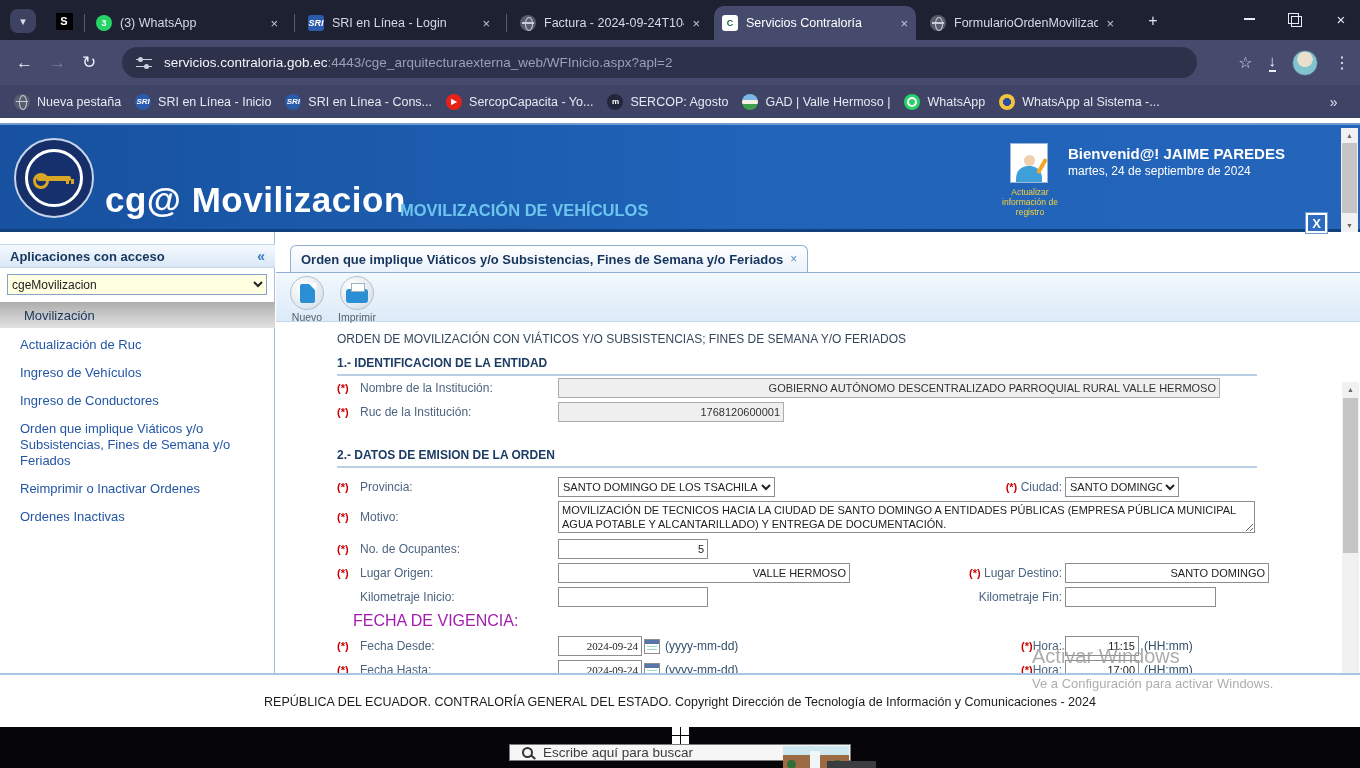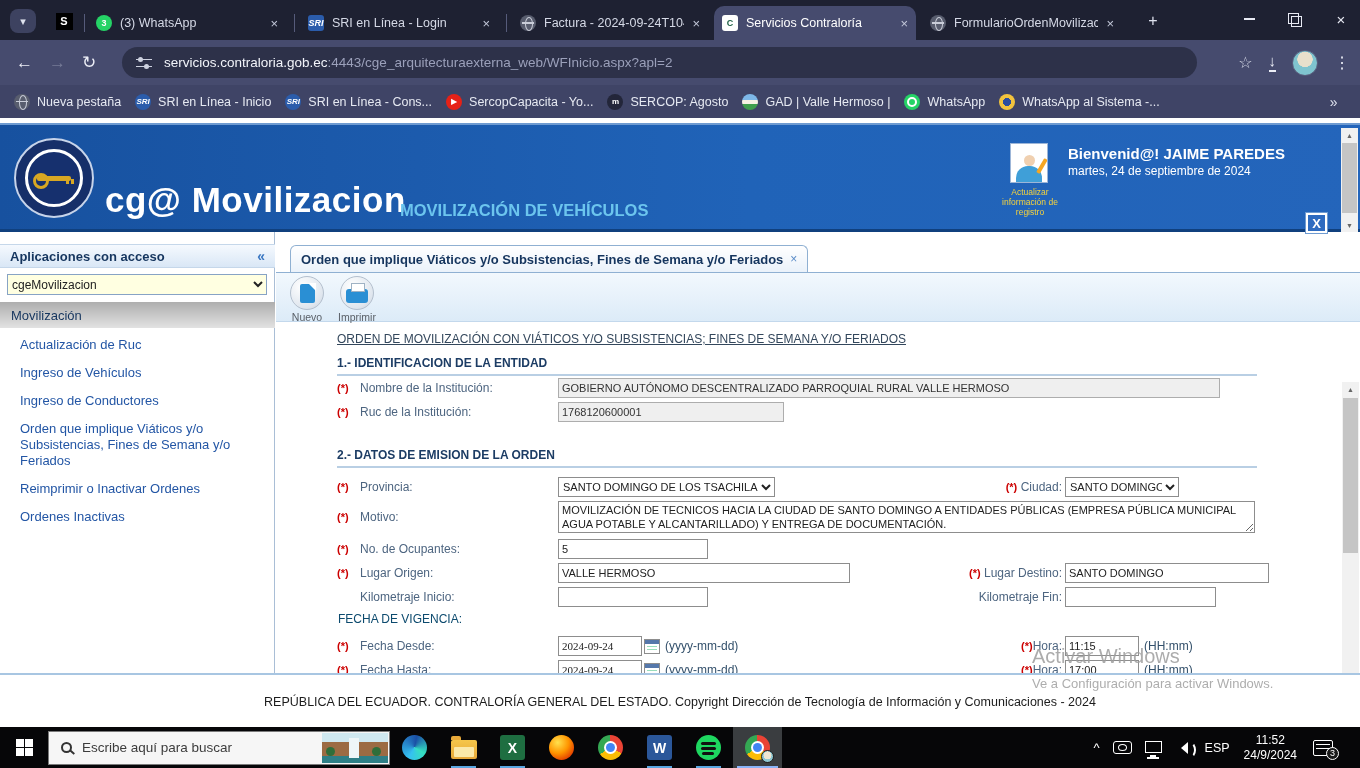--- a/index.html
+++ b/index.html
@@ -82,71 +82,71 @@
   .welcome { position:absolute; left:1068px; top:20px; color:#fff; font-size:15px; font-weight:bold; }
   .welcdate { position:absolute; left:1068px; top:39px; color:#fff; font-size:12px; }
   .closeapp { position:absolute; left:1306px; top:88px; width:21px; height:20px; background:#2e6bc0; border:2px solid #fff; outline:1px solid #6f9bd1; color:#fff; font-size:13px; font-weight:bold; display:flex; align-items:center; justify-content:center; }
 
   #contentband { position:absolute; left:0; top:114px; width:1360px; height:441px; overflow:hidden; }
   #sidebar { position:absolute; left:0; top:0; width:275px; height:441px; background:#fff; border-right:1px solid #a9bed6; }
   .sbtitle { position:absolute; left:0; top:12px; width:275px; height:24px; background:linear-gradient(#f5f9fe,#d9e7f6); border-top:1px solid #c5d7ea; border-bottom:1px solid #c5d7ea; display:flex; align-items:center; padding:0 10px; }
   .sbtitle .t { color:#15355e; font-size:13px; font-weight:bold; flex:1; }
   .sbtitle .c { color:#3a77c2; font-size:14px; font-weight:bold; }
   .sbselect { position:absolute; left:7px; top:42px; width:260px; height:21px; background:#ffffe1; border:1px solid #87a3c5; font-size:12px; color:#222; font-family:"Liberation Sans",sans-serif; }
-  .sbgroup { position:absolute; left:0; top:70px; width:275px; height:26px; background:linear-gradient(#aeaeae,#e2e2e2); display:flex; align-items:center; padding:0 11px; color:#15355e; font-size:13px; }
+  .sbgroup { position:absolute; left:0; top:70px; width:275px; height:26px; background:linear-gradient(#aeaeae,#e2e2e2); display:flex; align-items:center; padding:0 24px; color:#15355e; font-size:13px; }
   .sbmenu { position:absolute; left:0; top:102px; width:265px; }
   .sbitem { color:#2356a5; font-size:13px; line-height:16px; padding:3px 10px 3px 20px; margin-bottom:6px; cursor:pointer; }
 
   #mainpanel { position:absolute; left:276px; top:0; width:1084px; height:441px; }
   .ptabrow { position:absolute; left:0; top:13px; width:1084px; height:27px; }
   .ptab { position:absolute; left:14px; top:0; height:27px; background:linear-gradient(#ffffff,#eaf2fa); border:1px solid #8fb0d2; border-bottom:none; border-radius:6px 6px 0 0; display:flex; align-items:center; padding:0 10px; }
   .ptab .t { color:#15355e; font-size:13px; font-weight:bold; }
   .ptab .x { color:#5b8cc8; font-size:12px; margin-left:7px; }
   .ptoolbar { position:absolute; left:0; top:40px; width:1084px; height:50px; background:linear-gradient(#f2f8fd,#dcebf8); border-top:1px solid #8fb0d2; border-bottom:1px solid #c3d8ec; display:flex; padding:3px 0 0 8px; gap:4px; }
   .toolbtn { width:46px; text-align:center; }
   .toolbtn .circ { width:34px; height:34px; margin:0 auto; border-radius:50%; background:radial-gradient(circle at 35% 30%, #ffffff, #dfe6ee 70%, #c2ccd8); border:1px solid #b4c0ce; display:flex; align-items:center; justify-content:center; }
   .toolbtn .lbl { font-size:10.5px; color:#5a6068; margin-top:1px; }
   .ic-new { width:15px; height:19px; background:#2a8fd4; border-radius:2px; position:relative; }
   .ic-new::before { content:""; position:absolute; right:-1px; top:-1px; border:4px solid #fff; border-left-color:transparent; border-bottom-color:transparent; }
   .ic-print { width:22px; height:14px; background:#2a8fd4; border-radius:3px; position:relative; margin-top:6px; }
   .ic-print::before { content:""; position:absolute; left:5px; top:-6px; width:12px; height:7px; background:#fff; border:1px solid #9fb2c4; }
 
   .form { position:absolute; left:61px; top:100px; width:922px; }
-  .ftitle { position:absolute; left:0; top:0; font-size:12px; color:#33475c;text-decoration:underline; }
+  .ftitle { position:absolute; left:0; top:0; font-size:12px; color:#33475c; }
   .fsec { position:absolute; left:0; width:920px; font-size:12px; font-weight:bold; color:#1c3c64; padding-bottom:4px; border-bottom:2px solid #b9cfe4; }
   .frow { position:absolute; left:0; width:922px; height:20px; display:flex; align-items:center; }
   .ast { width:23px; color:#c00; font-size:11px; font-weight:bold; }
   .flabel { width:198px; color:#4d6580; font-size:12px; }
-  .fin { height:20px; border:1px solid #8d8d8d; background:#fff; font-size:11px; color:#222; padding:0 3px; font-family:"Liberation Sans",sans-serif; }
+  .fin { height:20px; border:1px solid #8d8d8d; background:#fff; font-size:11px; color:#222; padding:0 3px; font-family:"Liberation Sans",sans-serif;text-align:right; }
   .fin.ro { background:#efefef; border-color:#adadad; color:#333; }
   .fsel { height:20px; border:1px solid #8d8d8d; background:#fff; font-size:11px; color:#222; font-family:"Liberation Sans",sans-serif; }
   .fta { width:697px; height:32px; border:1px solid #8d8d8d; font-size:11px; line-height:14px; color:#222; padding:1px 3px; resize:both; font-family:"Liberation Sans",sans-serif; overflow:hidden; }
   .rgroup { position:absolute; left:626px; top:0; height:20px; display:flex; align-items:center; }
   .rlabel { width:102px; text-align:right; padding-right:3px; color:#4d6580; font-size:12px; white-space:nowrap; }
   .rlabel .rast { color:#c00; font-weight:bold; font-size:11px; }
   .hint { color:#33506b; font-size:12px; margin-left:5px; }
   .calbtn { width:16px; height:15px; margin-left:2px; border:1px solid #8d8d8d; background:linear-gradient(#5577aa 0 4px, #fff 4px); position:relative; }
   .calbtn::before { content:""; position:absolute; left:2px; right:2px; top:6px; height:1px; background:#9db; box-shadow:0 3px 0 #9db; }
   .w-nombre{width:662px;} .w-ruc{width:226px;} .w-prov{width:217px;} .w-ocu{width:150px;}
   .w-orig{width:292px;} .w-km{width:150px;} .w-fecha{width:84px;font-family:Liberation Serif, serif;}
   .w-ciudad{width:114px;} .w-dest{width:204px;} .w-kmfin{width:151px;} .w-hora{width:74px;}
-  .vig { position:absolute; left:1px; color:#0c4a6e; font-size:12px; }
+  .vig { position:absolute; left:16px; color:#a21caf; font-size:16px; }
 
   
   .vsb { position:absolute; width:17px; background:#f1f1f1; right:2px; }
   .vsb .ab { position:absolute; left:0; width:17px; height:14px; color:#666; font-size:7px; display:flex; align-items:center; justify-content:center; }
   .vsb .thumb { position:absolute; left:1px; width:15px; background:#c5c5c5; }
 
   #pagefooter { position:absolute; left:0; top:555px; width:1360px; height:54px; background:#fff; border-top:2px solid #a8c6e2; text-align:center; padding-top:20px; font-size:12.5px; color:#1c1c1c; }
 
   .wm1 { position:absolute; left:1032px; top:645px; color:#9e9e9e; font-size:20px; opacity:0.85; z-index:40; }
   .wm2 { position:absolute; left:1032px; top:676px; color:#a5a5a5; font-size:13px; opacity:0.9; z-index:40; }
 
   
-  #taskbar { position:absolute; left:0; top:727px; width:1360px; height:41px; background:#060608; display:flex; align-items:center; }
+  #taskbar { position:absolute; left:0; top:727px; width:1360px; height:41px; background:#060608; display:flex; align-items:center;flex-direction:column; }
   .startbtn { width:48px; height:41px; display:flex; align-items:center; justify-content:center; }
   .winlogo { width:17px; height:17px; display:grid; grid-template-columns:8px 8px; grid-template-rows:8px 8px; gap:1px; }
   .winlogo div { background:#fff; }
   .searchbox { width:342px; height:34px; background:#f6f6f6; border:1px solid #7a7a7a; display:flex; align-items:center; position:relative; }
   .mag { width:11px; height:11px; border:2px solid #333; border-radius:50%; margin:0 10px 0 12px; position:relative; }
   .mag::after { content:""; position:absolute; width:6px; height:2px; background:#333; right:-5px; bottom:-2px; transform:rotate(40deg); }
   .searchtext { color:#3c3c3c; font-size:13.5px; flex:1; }
   .searchimg { position:absolute; right:1px; top:1px; width:66px; height:30px; background:linear-gradient(#cfe8f0 0 30%, #9c6b43 30% 75%, #2e7f86 75%); overflow:hidden; }
   .searchimg::before { content:""; position:absolute; left:27px; top:5px; width:10px; height:20px; background:#eef6f8; }
   .searchimg::after { content:""; position:absolute; left:4px; top:14px; width:9px; height:9px; background:#2f6e3a; border-radius:50%; box-shadow:46px 0 0 #2f6e3a; }

